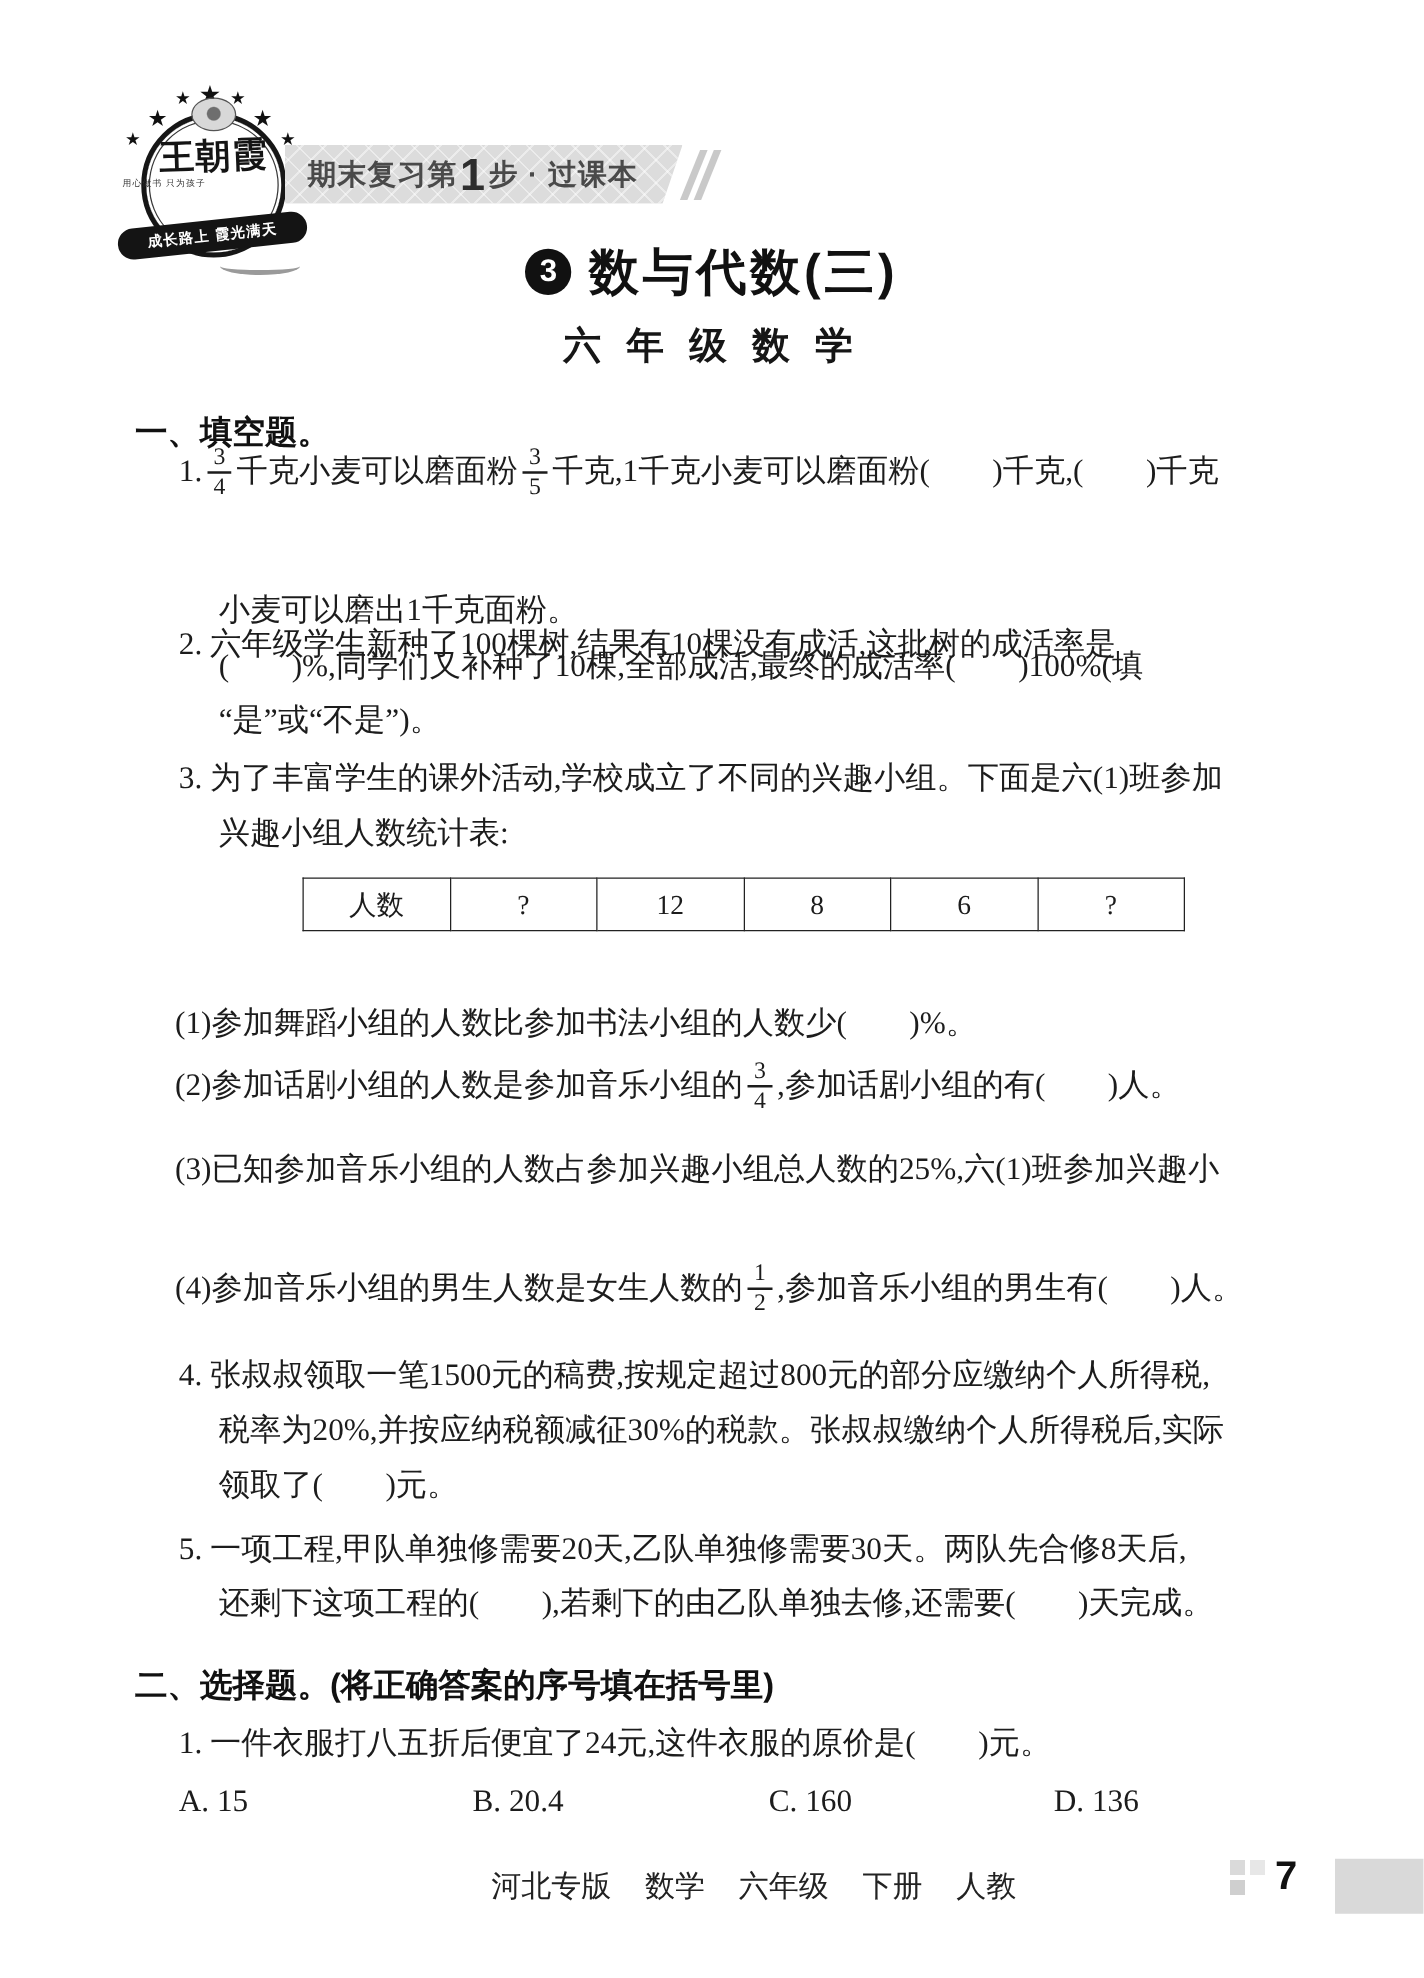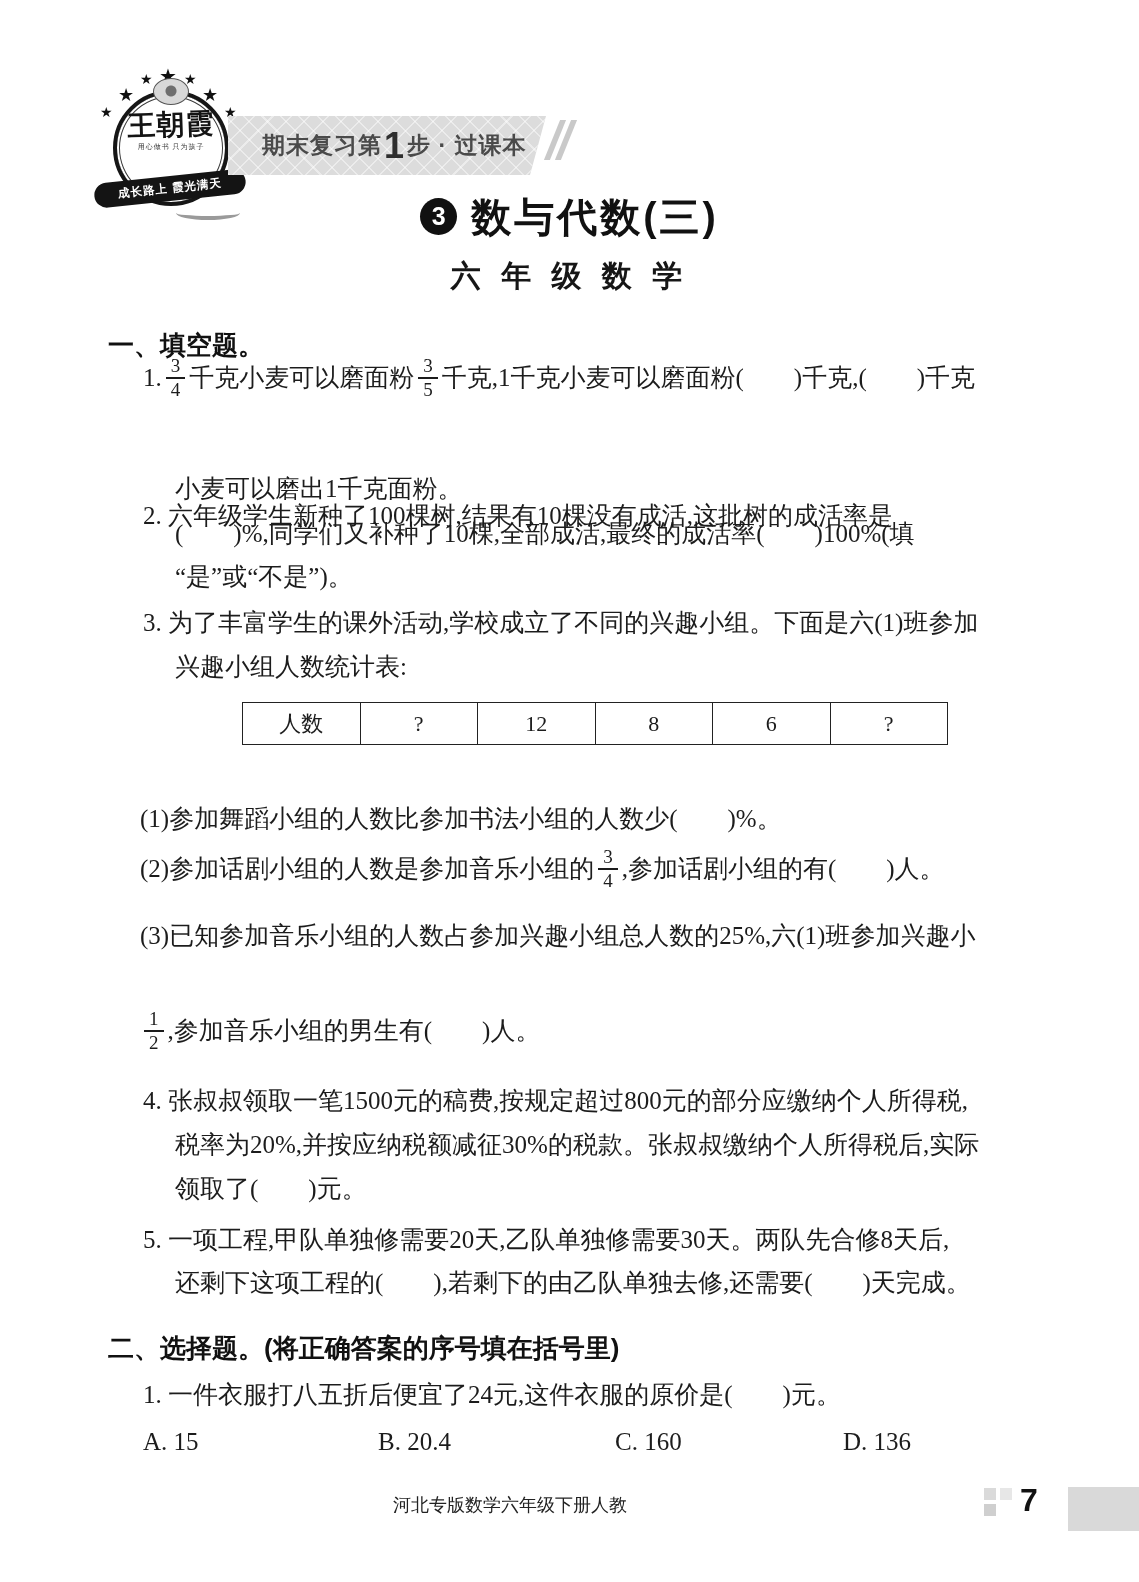--- a/index.html
+++ b/index.html
@@ -26,43 +26,43 @@
     width:34px; height:25px; border-radius:50%;
     border:1px solid #555;
     background: radial-gradient(circle at 50% 48%, #6e6e6e 0 5px, #d8d8d8 6px);
   }
   .logo .brand-name {
     position:absolute; left:0; top:40px; width:100%; text-align:center;
     font-size:28px; font-weight:700; letter-spacing:1px;
     transform:rotate(-2deg); color:#141414;
   }
   .logo .brand-tagline {
-    position:absolute; left:0; top:76px; width:100%; text-align:center;
+    position:absolute; left:0; top:76px; width:100%; text-align:left;
     font-size:7px; color:#333; letter-spacing:1px;
   }
   .logo .ribbon {
     position:absolute; left:-4px; top:110px; width:152px; height:25px;
     background:#141414; border-radius:13px; transform:rotate(-6deg);
     display:flex; align-items:center; justify-content:center;
     color:#fff; font-size:11.5px; font-weight:700; letter-spacing:1px;
     font-family:"Liberation Sans","DejaVu Sans",sans-serif;
   }
   .logo .swoosh {
     position:absolute; left:78px; top:140px; width:64px; height:10px;
     border-bottom:4px solid #9a9a9a; border-radius:50%;
   }
 
   .banner {
-    position:absolute; left:228px; top:116px; width:318px; height:59px;
+    position:absolute; left:228px; top:116px; width:318px; height:47px;
     background-color:#dcdcdc;
     background-image:
       repeating-linear-gradient(45deg, rgba(255,255,255,.45) 0 1.5px, transparent 1.5px 13px),
       repeating-linear-gradient(-45deg, rgba(255,255,255,.45) 0 1.5px, transparent 1.5px 13px);
     clip-path: polygon(0 0, 100% 0, calc(100% - 16px) 100%, 0 100%);
-    display:flex; align-items:center; padding-left:34px; box-sizing:border-box;
+    display:flex; align-items:center; padding-left:18px; box-sizing:border-box;
     font-family:"Liberation Sans","DejaVu Sans",sans-serif;
     color:#4a4a4a; font-weight:700; font-size:23px; letter-spacing:1px;
   }
   .banner .big-one { font-size:36px; color:#2e2e2e; font-weight:900; margin:0 2px; }
   .slash { position:absolute; top:120px; width:6px; height:40px; background:#c9c9c9; transform:skewX(-22deg); }
   .slash.s1 { left:552px; }
   .slash.s2 { left:563px; }
 
   
   .main-title {
@@ -101,22 +101,22 @@
     border-collapse:collapse; table-layout:fixed;
     font-size:22px; text-align:center; color:#1c1c1c;
   }
   .stat-table td { border:1.6px solid #222; height:41px; padding:0; }
 
   
   .opt { position:absolute; top:1428px; font-size:25px; white-space:pre; }
 
   
   .footer-meta {
-    position:absolute; left:393px; top:1493px; display:flex; 
-    font-size:18px; color:#222;
+    position:absolute; left:393px; top:1493px; display:flex; gap:27px;
+    font-size:24px; color:#222;
   }
   .page-num-squares { position:absolute; left:984px; top:1488px; width:30px; height:30px; }
   .page-num-squares .sq { position:absolute; width:12px; height:12px; }
   .page-num { position:absolute; left:1020px; top:1482px; font-size:32px; font-weight:700;
               font-family:"Liberation Sans","DejaVu Sans",sans-serif; color:#111; }
   .page-bar { position:absolute; left:1068px; top:1487px; width:71px; height:44px; background:#d9d9d9; }
 </style>
 </head>
 <body>
 
@@ -186,20 +186,21 @@
 
   <div class="line fracline subq" style="top:846px;">
     <span>(2)参加话剧小组的人数是参加音乐小组的</span>
     <span class="frac"><span class="fn">3</span><span class="fd">4</span></span>
     <span>,参加话剧小组的有(        )人。</span>
   </div>
 
   <div class="line subq" style="top:921px;">(3)已知参加音乐小组的人数占参加兴趣小组总人数的25%,六(1)班参加兴趣小</div>
 
   <div class="line fracline subq" style="top:1008px;">
+    <span>(4)参加音乐小组的男生人数是女生人数的</span>
     <span class="frac"><span class="fn">1</span><span class="fd">2</span></span>
     <span>,参加音乐小组的男生有(        )人。</span>
   </div>
 
   <div class="line indent0" style="top:1086px;">4. 张叔叔领取一笔1500元的稿费,按规定超过800元的部分应缴纳个人所得税,</div>
   <div class="line indent1" style="top:1130px;">税率为20%,并按应纳税额减征30%的税款。张叔叔缴纳个人所得税后,实际</div>
   <div class="line indent1" style="top:1174px;">领取了(        )元。</div>
 
   <div class="line indent0" style="top:1225px;">5. 一项工程,甲队单独修需要20天,乙队单独修需要30天。两队先合修8天后,</div>
   <div class="line indent1" style="top:1268px;">还剩下这项工程的(        ),若剩下的由乙队单独去修,还需要(        )天完成。</div>

